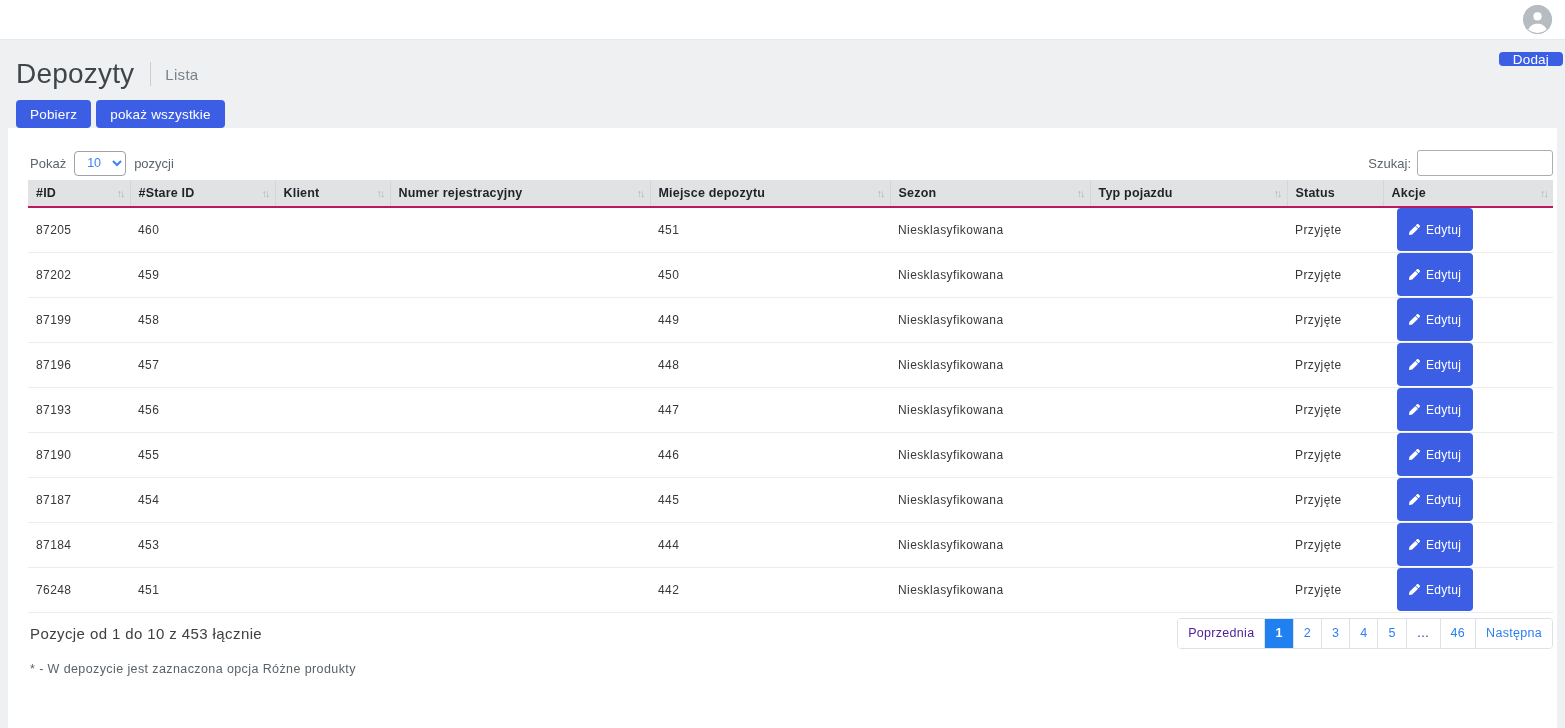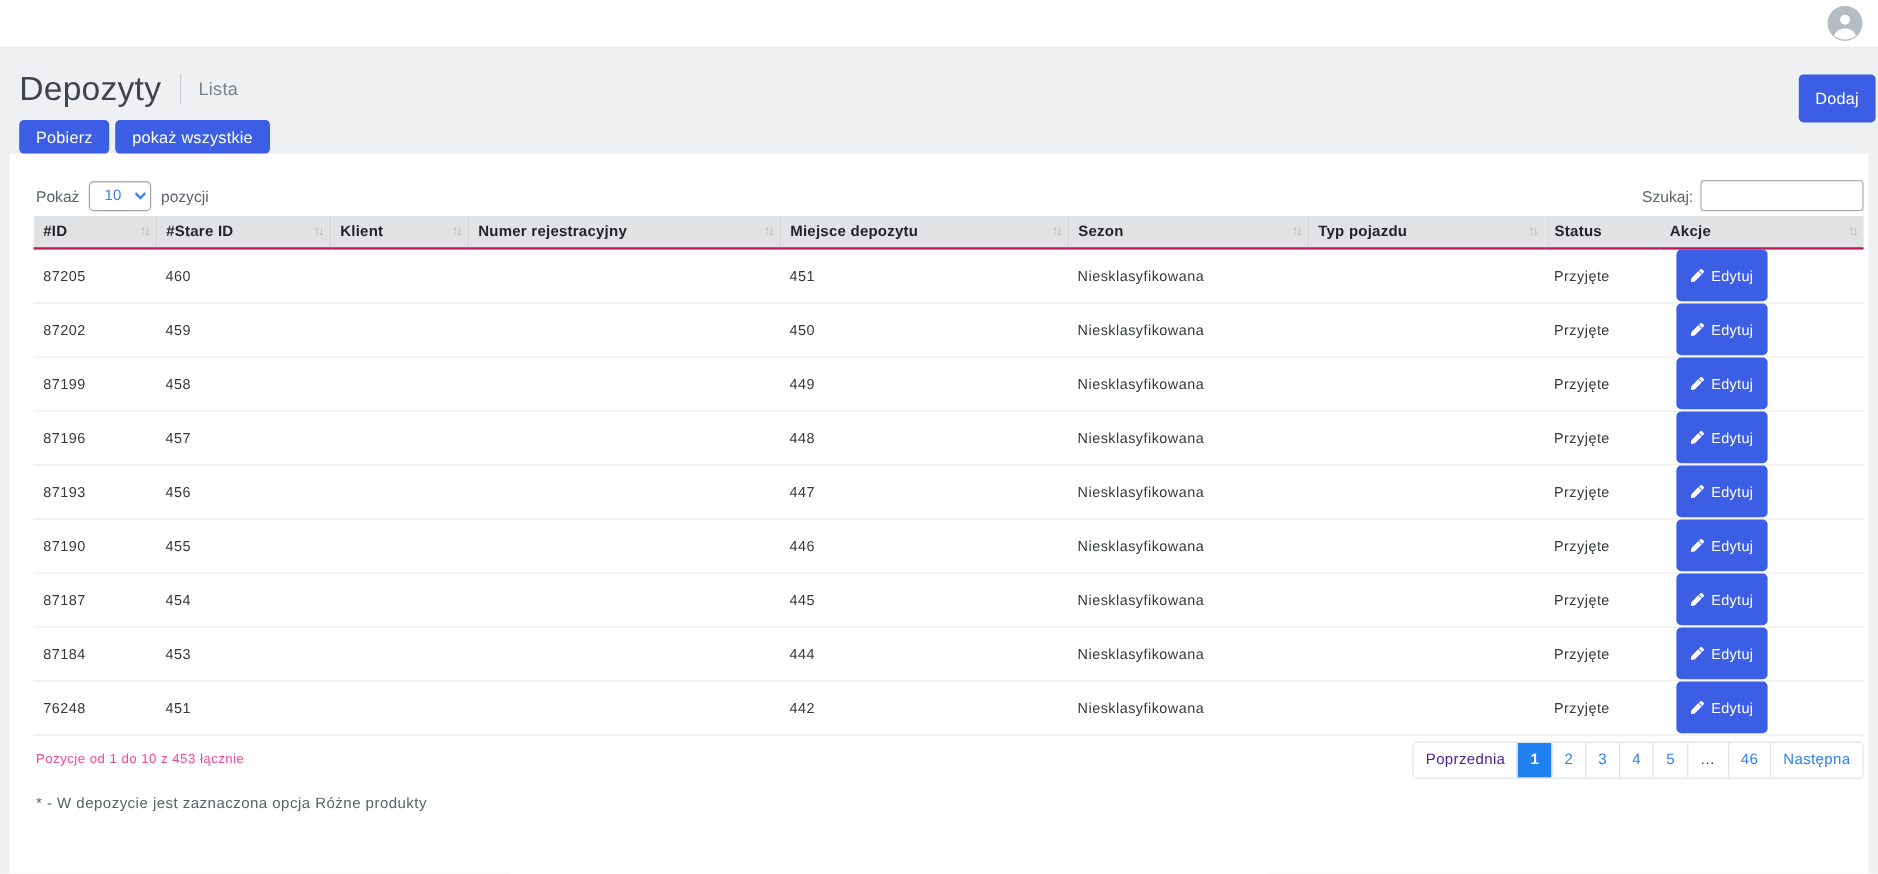--- a/index.html
+++ b/index.html
@@ -26,21 +26,21 @@
   .band-title-row { display:flex; align-items:center; height:28px; }
   .page-title { font-size:28px; color:#3f454b; letter-spacing:.2px; }
   .title-divider { width:1px; height:24px; background:#c9cdd1; margin:0 14px 0 16px; }
   .page-subtitle { font-size:15px; color:#7a8289; letter-spacing:.3px; }
   .btn {
     display:inline-flex; align-items:center; justify-content:center;
     background:#3c5ee4; color:#fff; border:none; border-radius:4px;
     font-family:inherit; font-size:13.5px; letter-spacing:.2px;
     height:28px; padding:0 14px; cursor:pointer;
   }
-  .add-btn { position:absolute; top:22px; right:2px; height:40px; }
+  .add-btn { position:absolute; top:12px; right:2px; height:14px; }
   .band-buttons { margin-top:12px; display:flex; gap:5px; }
   
   .card {
     background:#fff; margin:0 8px; min-height:600px;
     padding:22px 4px 30px 20px;
   }
   .controls { display:flex; justify-content:space-between; align-items:center; height:26px; margin-bottom:4px; }
   .length-ctl { display:flex; align-items:center; gap:8px; font-size:13px; color:#5c646c; padding-left:2px; }
   .length-select {
     width:52px; height:25px; border:1px solid #9da3a9; border-radius:4px;
@@ -71,21 +71,21 @@
   }
   tbody td.cell-akcje { padding-left:14px; }
   .edit-btn {
     display:inline-flex; align-items:center; gap:6px;
     background:#3c5ee4; color:#fff; border:none; border-radius:4px;
     font-family:inherit; font-size:12px; letter-spacing:.3px;
     height:43px; padding:0 12px; cursor:pointer;
   }
   
   .table-footer { display:flex; justify-content:space-between; align-items:center; margin-top:5px; }
-  .info-text { font-size:11px; color:#ec4899; letter-spacing:.4px; padding-left:2px; }
+  .info-text { font-size:15px; color:#404040; letter-spacing:.4px; padding-left:2px; }
   .paginate { display:flex; border:1px solid #dee2e6; border-radius:4px; overflow:hidden; }
   .page-item {
     min-width:25px; height:29px; display:flex; align-items:center; justify-content:center;
     font-size:12.5px; letter-spacing:.3px; padding:0 10px;
     color:#2d7ff0; background:#fff; cursor:pointer; border-left:1px solid #dee2e6;
   }
   .page-item:first-child { border-left:none; }
   .page-item.muted { color:#4c1d95; }
   .page-item.active { background:#2080f0; color:#fff; font-weight:bold; }
   .footnote { font-size:12.5px; color:#5a6268; letter-spacing:.4px; margin-top:13px; padding-left:2px; }

